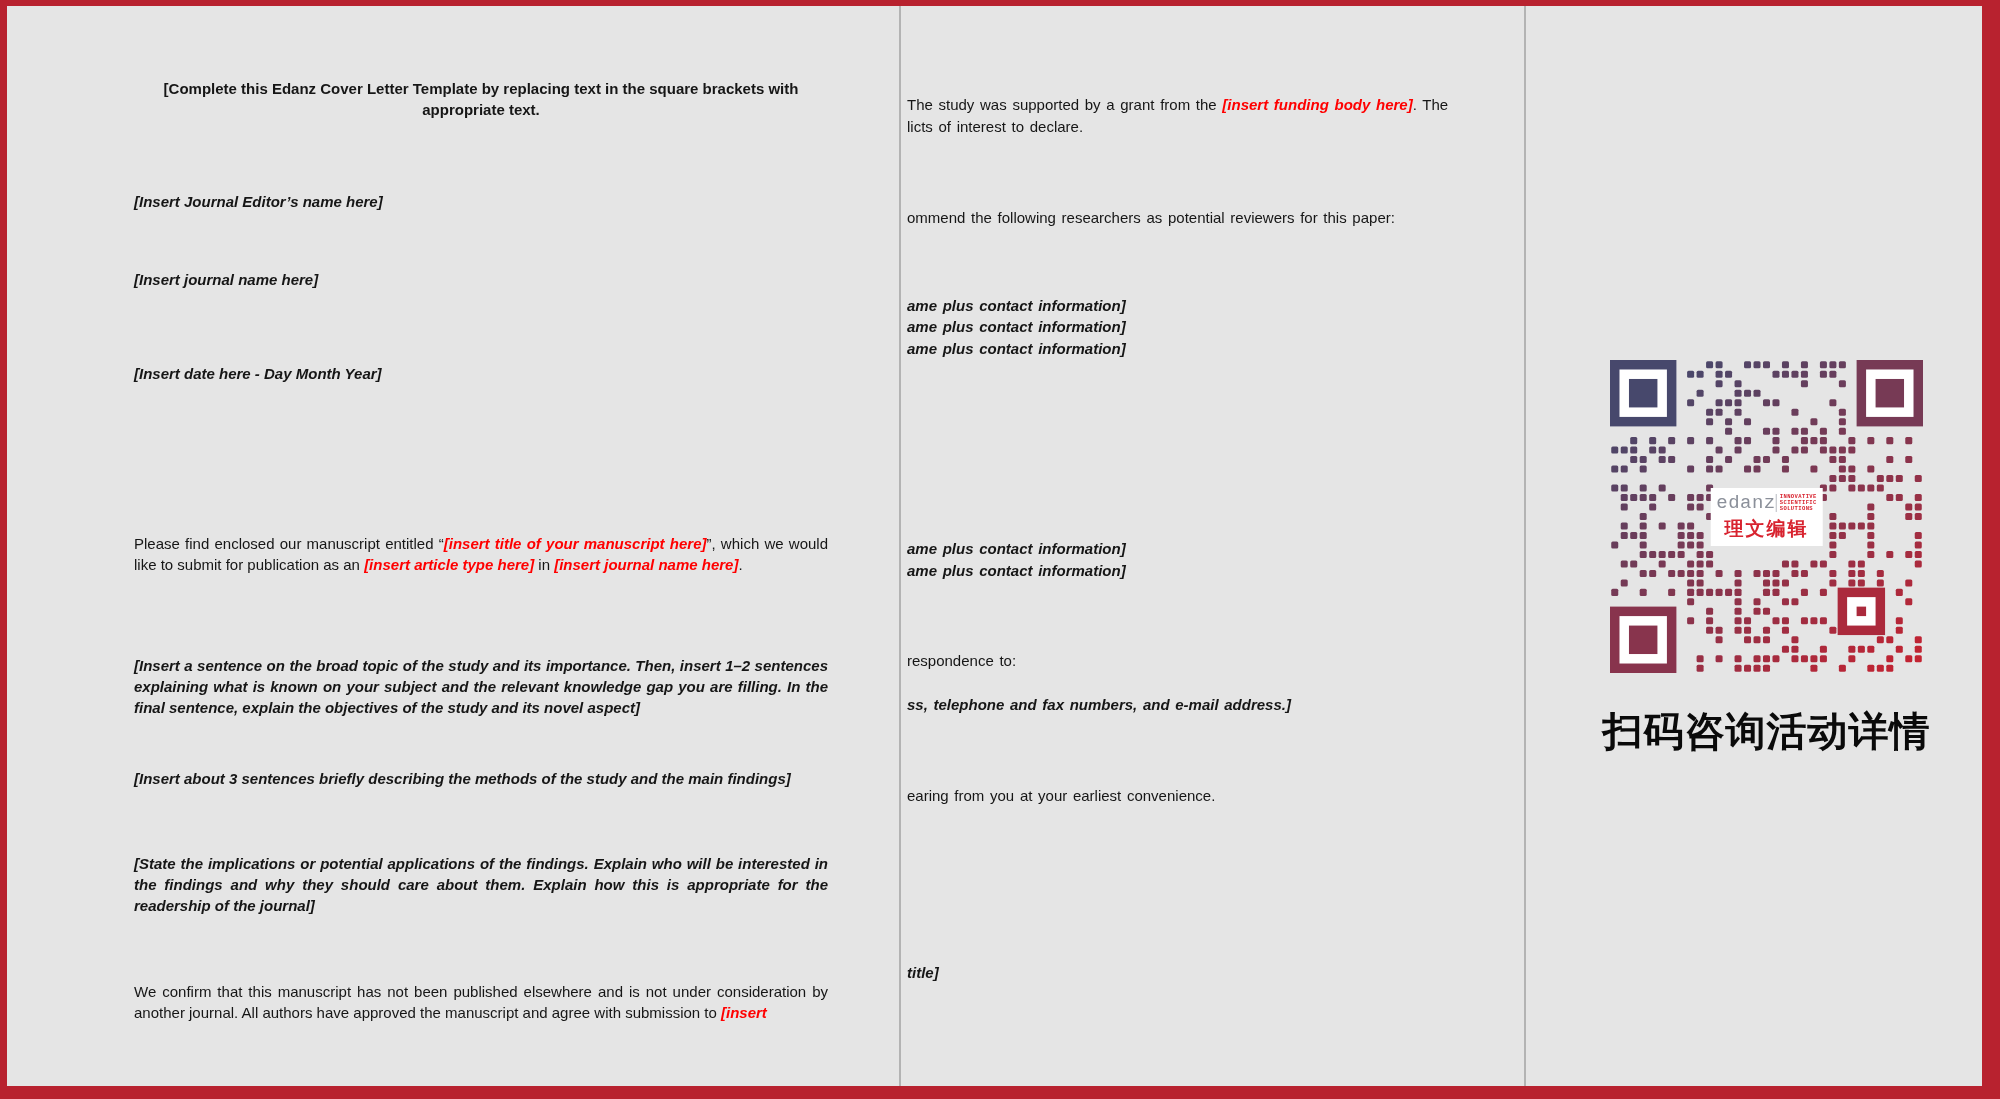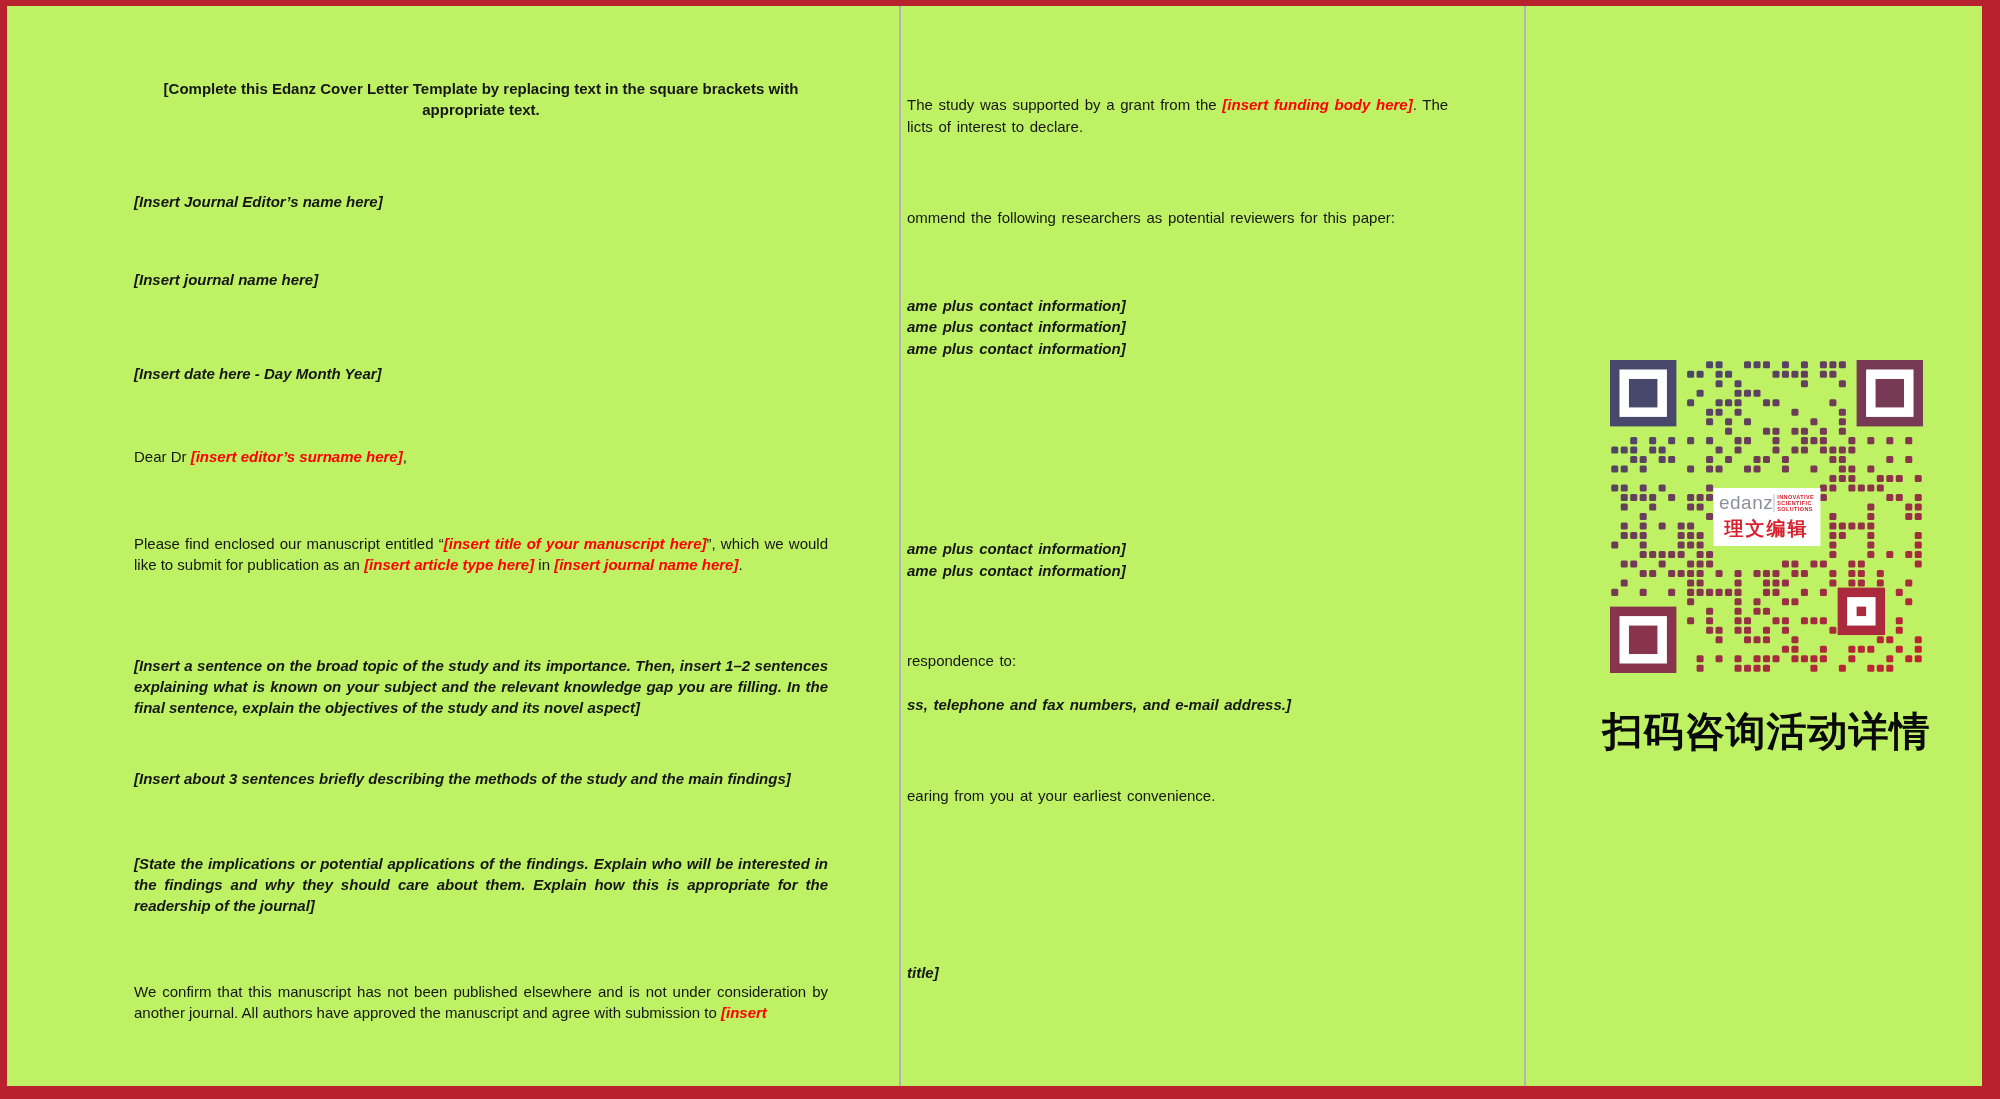--- a/index.html
+++ b/index.html
@@ -1,17 +1,17 @@
 <!DOCTYPE html>
 <html style="--frame: #b8222f; --divider: #b3b3b3; --ink: #161616; --red: #ff0000; --blue: #0f80d0; --logo-gray: #8b909a; --logo-red: #d8232f;"><head>
 <meta charset="utf-8">
 <style>
   html,body{margin:0;padding:0;background:#ffffff;}
   body{width:2000px;height:1099px;overflow:hidden;font-family:"Liberation Sans",sans-serif;}
-  .canvas{position:relative;width:2000px;height:1099px;background:#bef264;}
+  .canvas{position:relative;width:2000px;height:1099px;background:#e5e5e5;}
 
   
   .frame{position:absolute;background:var(--frame,#b8222f);z-index:50;}
   .frame.top{left:0;top:0;width:2000px;height:6px;}
   .frame.bottom{left:0;top:1086px;width:2000px;height:13px;}
   .frame.left{left:0;top:0;width:7px;height:1099px;}
   .frame.right{left:1982px;top:0;width:18px;height:1099px;}
 
   .divider{position:absolute;top:6px;bottom:13px;width:2px;background:var(--divider,#b3b3b3);z-index:5;}
   .divider.d1{left:899px;}
@@ -25,21 +25,21 @@
   .heading{color:var(--blue,#0f80d0);font-weight:bold;font-size:17.5px;line-height:25px;text-align:center;}
 
   .p2{position:absolute;left:907px;top:0;width:618px;height:1064px;z-index:2;}
   .p2 .line{position:absolute;left:0;white-space:nowrap;font-size:15px;line-height:21px;
             color:var(--ink,#161616);word-spacing:1.5px;}
 
   
   .qr-wrap{position:absolute;left:1610px;top:360px;width:313px;height:313px;z-index:2;}
   .logo{position:absolute;left:50%;top:50%;transform:translate(-50%,-50%);
         background:#fff;padding:4px 6px;text-align:center;z-index:3;}
-  .logo-row{display:flex;align-items:center;}
+  .logo-row{display:flex;align-items:center;font-family:Liberation Mono, monospace;}
   .brand{font-size:19px;color:var(--logo-gray,#8b909a);letter-spacing:.5px;}
   .tagline{display:flex;flex-direction:column;align-items:flex-start;border-left:1px solid #b9bcc2;
            padding-left:3px;}
   .tagline i{font-style:normal;font-size:5.5px;line-height:6px;font-weight:bold;
              color:var(--logo-red,#d8232f);letter-spacing:.4px;}
   .logo-cn{font-size:19px;font-weight:bold;color:var(--logo-red,#d8232f);letter-spacing:2px;margin-top:2px;}
   .caption{position:absolute;left:1590px;top:704px;width:353px;text-align:center;
            font-size:40px;font-weight:bold;color:#0a0a0a;letter-spacing:1px;z-index:2;white-space:nowrap;}
 </style>
 </head>
@@ -59,21 +59,20 @@
 
     <div class="para heading" style="top:78px;">[Complete this Edanz Cover Letter Template by replacing text in the square brackets with appropriate text.</div>
 
     <div class="para r" style="top:191px;">[Insert Journal Editor’s name here]</div>
 
 
     <div class="para r" style="top:269px;">[Insert journal name here]</div>
 
     <div class="para r" style="top:363px;">[Insert date here - Day Month Year]</div>
 
-    <div class="para" style="top:446px;"><span>Dear Dr </span><span class="r">[insert editor’s surname here]</span><span>,</span></div>
 
     <div class="para j" style="top:533px;"><span>Please find enclosed our manuscript entitled “</span><span class="r">[insert title of your manuscript here]</span><span>”, which we would like to submit for publication as an </span><span class="r">[insert article type here]</span><span> in </span><span class="r">[insert journal name here]</span><span>.</span></div>
 
     <div class="para j r" style="top:609px;margin-top:46px;">[Insert a sentence on the broad topic of the study and its importance. Then, insert 1–2 sentences explaining what is known on your subject and the relevant knowledge gap you are filling. In the final sentence, explain the objectives of the study and its novel aspect]</div>
 
     <div class="para j r" style="top:768px;">[Insert about 3 sentences briefly describing the methods of the study and the main findings]</div>
 
     <div class="para j r" style="top:853px;">[State the implications or potential applications of the findings. Explain who will be interested in the findings and why they should care about them. Explain how this is appropriate for the readership of the journal]</div>
 
     <div class="para j" style="top:981px;"><span>We confirm that this manuscript has not been published elsewhere and is not under consideration by another journal. All authors have approved the manuscript and agree with submission to </span><span class="r">[insert</span></div>

